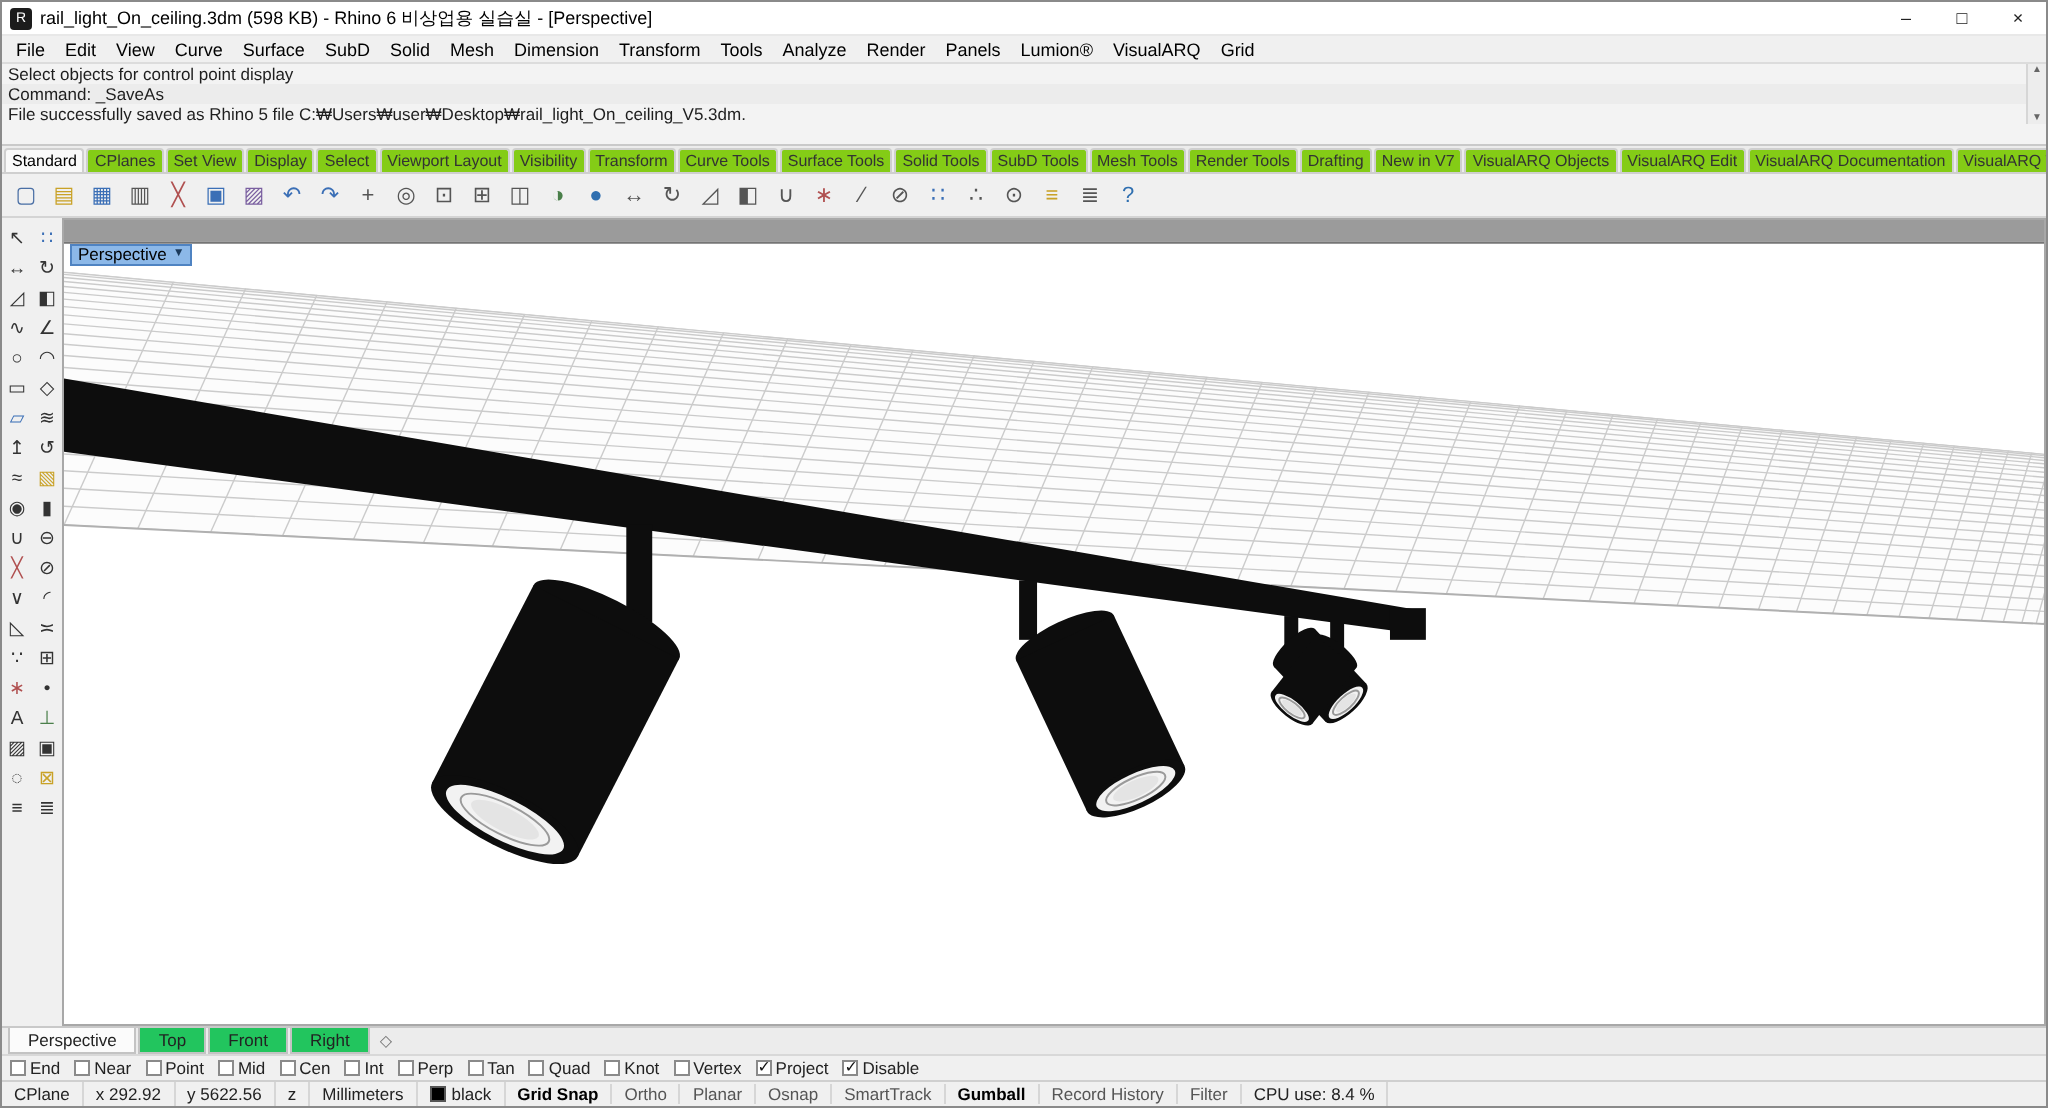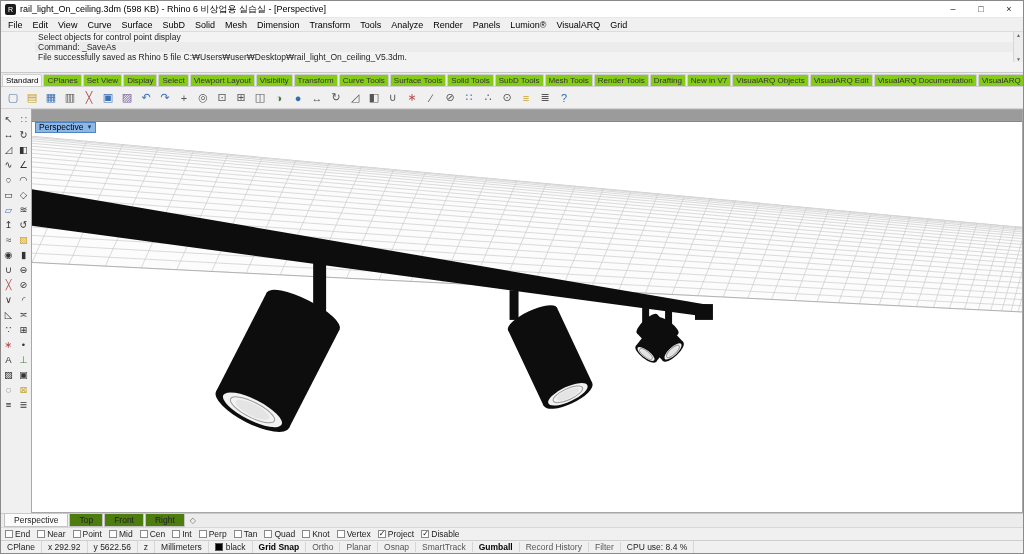--- a/index.html
+++ b/index.html
@@ -14,21 +14,21 @@
   .win-controls { display:flex; height:100%; }
   .win-btn { width:28px; display:flex; align-items:center; justify-content:center; font-size:9px; color:#222; }
   .win-btn:last-child { }
 
   
   .menubar { height:14px; flex:0 0 14px; background:#f0f0f0; display:flex; align-items:center; padding-left:2px; border-top:1px solid #e8e8e8; }
   .menu-item { padding:0 5px; font-size:9px; white-space:nowrap; }
 
   
   .command-area { flex:0 0 42px; background:#f3f3f3; border-top:1px solid #dcdcdc; border-bottom:1px solid #c9c9c9; position:relative; }
-  .cmd-history { height:30px; overflow:hidden;margin-left:34px; }
+  .cmd-history { height:30px; overflow:hidden; }
   .cmd-line { height:10px; line-height:10px; padding-left:3px; font-size:8.5px; color:#1e1e1e; white-space:nowrap; }
   .cmd-line:nth-child(even) { background:#ececec; }
   .cmd-scrollbar { position:absolute; right:0; top:0; width:10px; height:30px; background:#ededed; border-left:1px solid #d6d6d6; display:flex; flex-direction:column; justify-content:space-between; align-items:center; }
   .sb-arrow { font-size:5px; color:#666; line-height:6px; }
   .cmd-prompt { height:12px; background:#ffffff; border-top:1px solid #dedede; display:flex; align-items:center; padding-left:3px; font-size:9px; }
   .caret { display:inline-block; width:1px; height:9px; background:#000; margin-left:2px; }
   .prompt-menu-btn { margin-left:auto; width:11px; text-align:center; font-size:6px; color:#555; }
 
   
   .tabbar { height:14px; flex:0 0 14px; background:#ececec; display:flex; align-items:flex-end; padding-left:1px; white-space:nowrap; overflow:hidden; border-bottom:1px solid #cfcfcf; }
@@ -43,21 +43,21 @@
   .main { flex:1 1 auto; display:flex; min-height:0; background:#f0f0f0; }
   .side-toolbar { width:30px; flex:0 0 30px; background:#f0f0f0; display:flex; flex-wrap:wrap; align-content:flex-start; padding-top:3px; }
   .side-icon { width:15px; height:15px; display:flex; align-items:center; justify-content:center; font-size:9.5px; }
   .viewport { flex:1 1 auto; position:relative; background:#ffffff; border:1px solid #a8a8a8; min-width:0; }
   .viewport svg { position:absolute; left:0; top:0; width:100%; height:100%; display:block; }
   .vp-label { position:absolute; top:12px; left:3px; z-index:2; background:#8cb8e8; border:1px solid #4f83c2; color:#000; font-size:8.5px; height:11px; line-height:9px; padding:0 3px; display:flex; align-items:center; gap:3px; }
   .vp-label .dd { font-size:6px; color:#1b3a5c; }
 
   
   .vp-tabs { height:14px; flex:0 0 14px; background:#ececec; display:flex; align-items:center; padding-left:3px; border-top:1px solid #c9c9c9; }
-  .vtab { padding:0 9px; height:13px; line-height:12px; font-size:8.5px; color:#222; background:#4d7c0f; border:1px solid #c3c3c3; border-top:none; margin-right:1px; }
+  .vtab { padding:0 9px; height:13px; line-height:12px; font-size:8.5px; color:#222; background:#22c55e; border:1px solid #c3c3c3; border-top:none; margin-right:1px; }
   .vtab.active { background:#fbfbfb; }
   .vp-tabs-extra { margin-left:4px; font-size:8px; color:#777; }
 
   
   .osnap-row { height:13px; flex:0 0 13px; background:#f0f0f0; display:flex; align-items:center; gap:7px; padding-left:4px; border-top:1px solid #d8d8d8; white-space:nowrap; }
   .osnap-item { display:flex; align-items:center; gap:2px; font-size:8.5px; color:#222; }
   .osnap-cb { width:8px; height:8px; border:1px solid #8a8a8a; background:#fff; display:inline-block; position:relative; }
   .osnap-cb.checked::after { content:"✓"; position:absolute; top:-2px; left:0px; font-size:8px; color:#111; }
 
   

